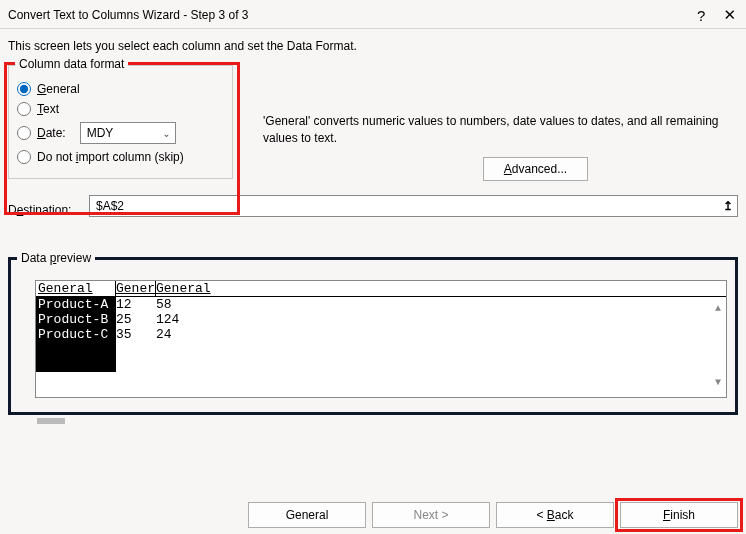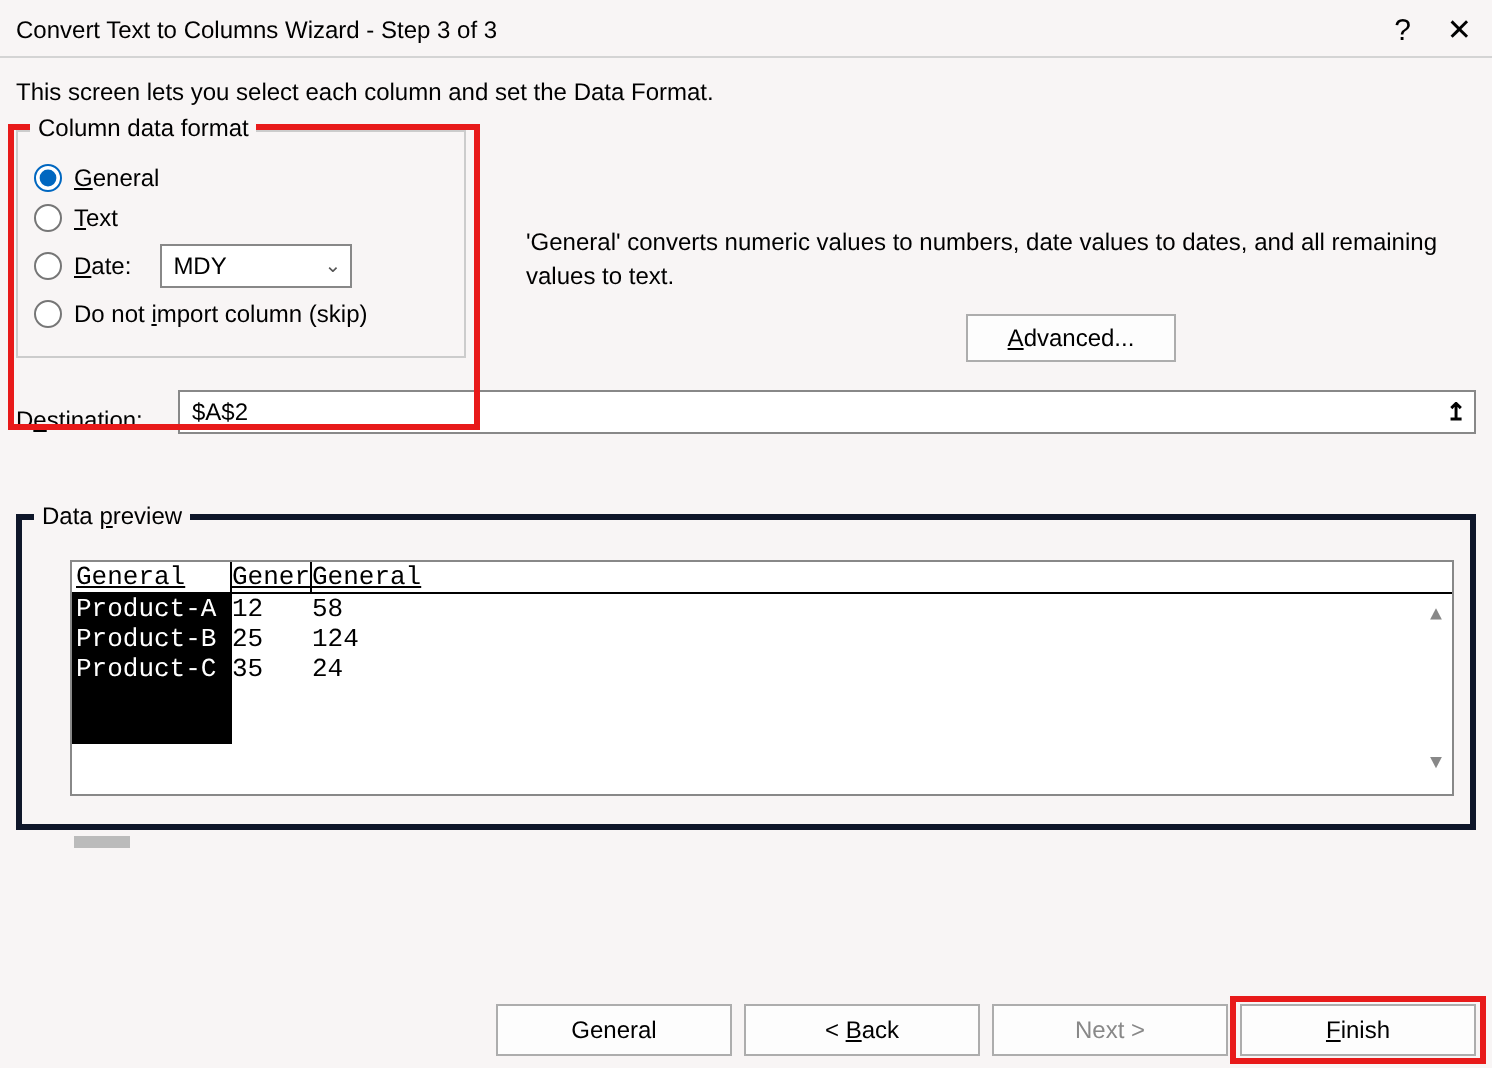--- a/index.html
+++ b/index.html
@@ -256,19 +256,19 @@
       </div>
       <div class="scroll-up">▲</div>
       <div class="scroll-dn">▼</div>
     </div>
     <div class="hscroll-thumb"></div>
   </div>
 </div>
 
 <div class="footer">
   <button class="btn">General</button>
+  <button class="btn disabled">Next &gt;</button>
   <button class="btn">
       <span>&lt; <span class="underline">B</span>ack</span>
     </button>
-  <button class="btn disabled">Next &gt;</button>
   <button class="btn"><span class="underline">F</span>inish</button>
 </div>
 <div class="finish-hl"></div>
 
 </body></html>

